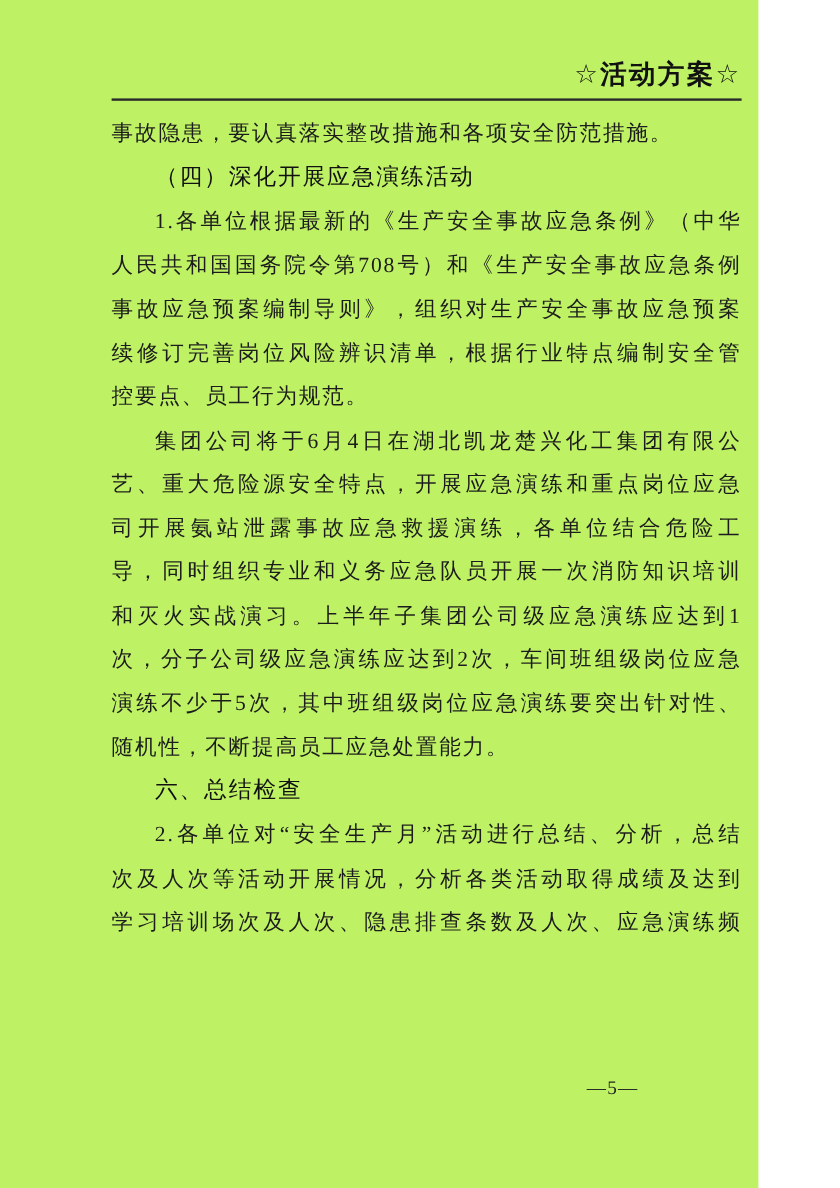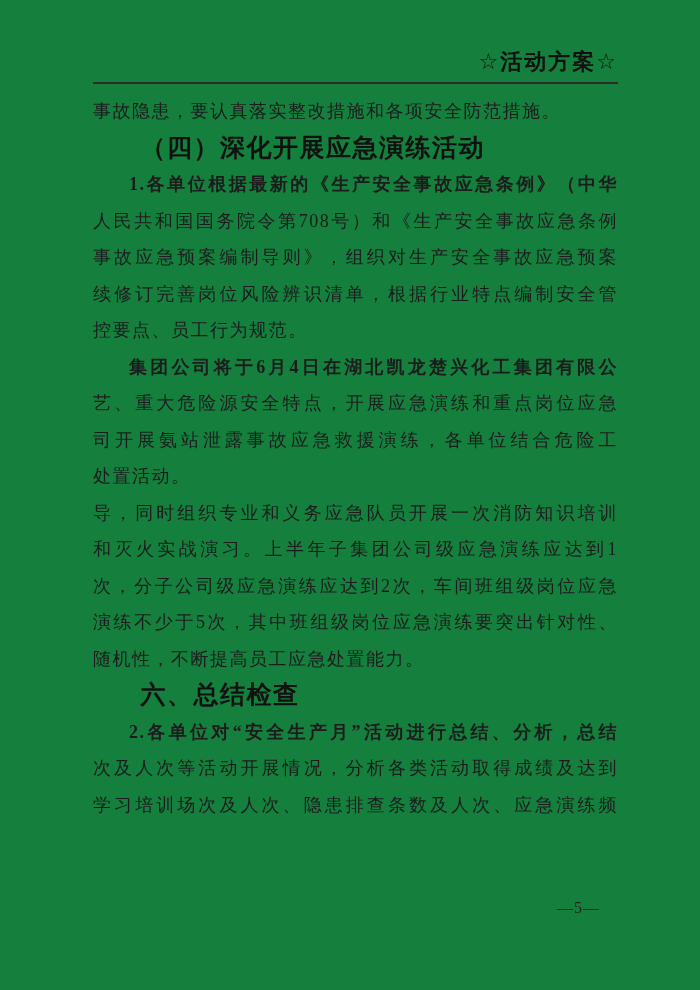--- a/index.html
+++ b/index.html
@@ -2,23 +2,23 @@
 <html lang="zh"><head>
 <meta charset="utf-8">
 <style>
   html, body {
     margin: 0;
     padding: 0;
     background: #ffffff;
   }
   .page {
     position: relative;
-    width: 700px;
+    width: 632px;
     height: 990px;
-    background: #15803d;
+    background: #bef264;
     overflow: hidden;
     font-family: "Liberation Serif", "DejaVu Serif", serif;
     color: #1c1c1c;
   }
   .header {
     position: absolute;
     left: 93px;
     top: 48px;
     width: 525px;
   }
@@ -48,25 +48,24 @@
   .ln {
     text-align: justify;
     text-align-last: justify;
     min-height: 36.5px;
   }
   .ln.end {
     text-align-last: left;
   }
   .ln.ind {
     text-indent: 2em;
-    font-weight: bold;
   }
   .ln.head {
-    font-weight: bold;
-    font-size: 25px;
+    font-weight: normal;
+    font-size: 19px;
     text-align-last: left;
     text-indent: 1.9em;
     color: #111111;
   }
   .page-num {
     position: absolute;
     top: 899px;
     right: 100px;
     font-size: 16px;
     letter-spacing: 1px;
@@ -87,21 +86,20 @@
     <div class="ln end">事故隐患，要认真落实整改措施和各项安全防范措施。</div>
     <div class="ln head">（四）深化开展应急演练活动</div>
     <div class="ln ind">1.各单位根据最新的《生产安全事故应急条例》（中华</div>
     <div class="ln">人民共和国国务院令第708号）和《生产安全事故应急条例</div>
     <div class="ln">事故应急预案编制导则》，组织对生产安全事故应急预案</div>
     <div class="ln">续修订完善岗位风险辨识清单，根据行业特点编制安全管</div>
     <div class="ln end">控要点、员工行为规范。</div>
     <div class="ln ind">集团公司将于6月4日在湖北凯龙楚兴化工集团有限公</div>
     <div class="ln">艺、重大危险源安全特点，开展应急演练和重点岗位应急</div>
     <div class="ln">司开展氨站泄露事故应急救援演练，各单位结合危险工</div>
-    <div class="ln end">处置活动。</div>
     <div class="ln">导，同时组织专业和义务应急队员开展一次消防知识培训</div>
     <div class="ln">和灭火实战演习。上半年子集团公司级应急演练应达到1</div>
     <div class="ln">次，分子公司级应急演练应达到2次，车间班组级岗位应急</div>
     <div class="ln">演练不少于5次，其中班组级岗位应急演练要突出针对性、</div>
     <div class="ln end">随机性，不断提高员工应急处置能力。</div>
     <div class="ln head">六、总结检查</div>
     <div class="ln ind">2.各单位对“安全生产月”活动进行总结、分析，总结</div>
     <div class="ln">次及人次等活动开展情况，分析各类活动取得成绩及达到</div>
     <div class="ln">学习培训场次及人次、隐患排查条数及人次、应急演练频</div>
   </div>

